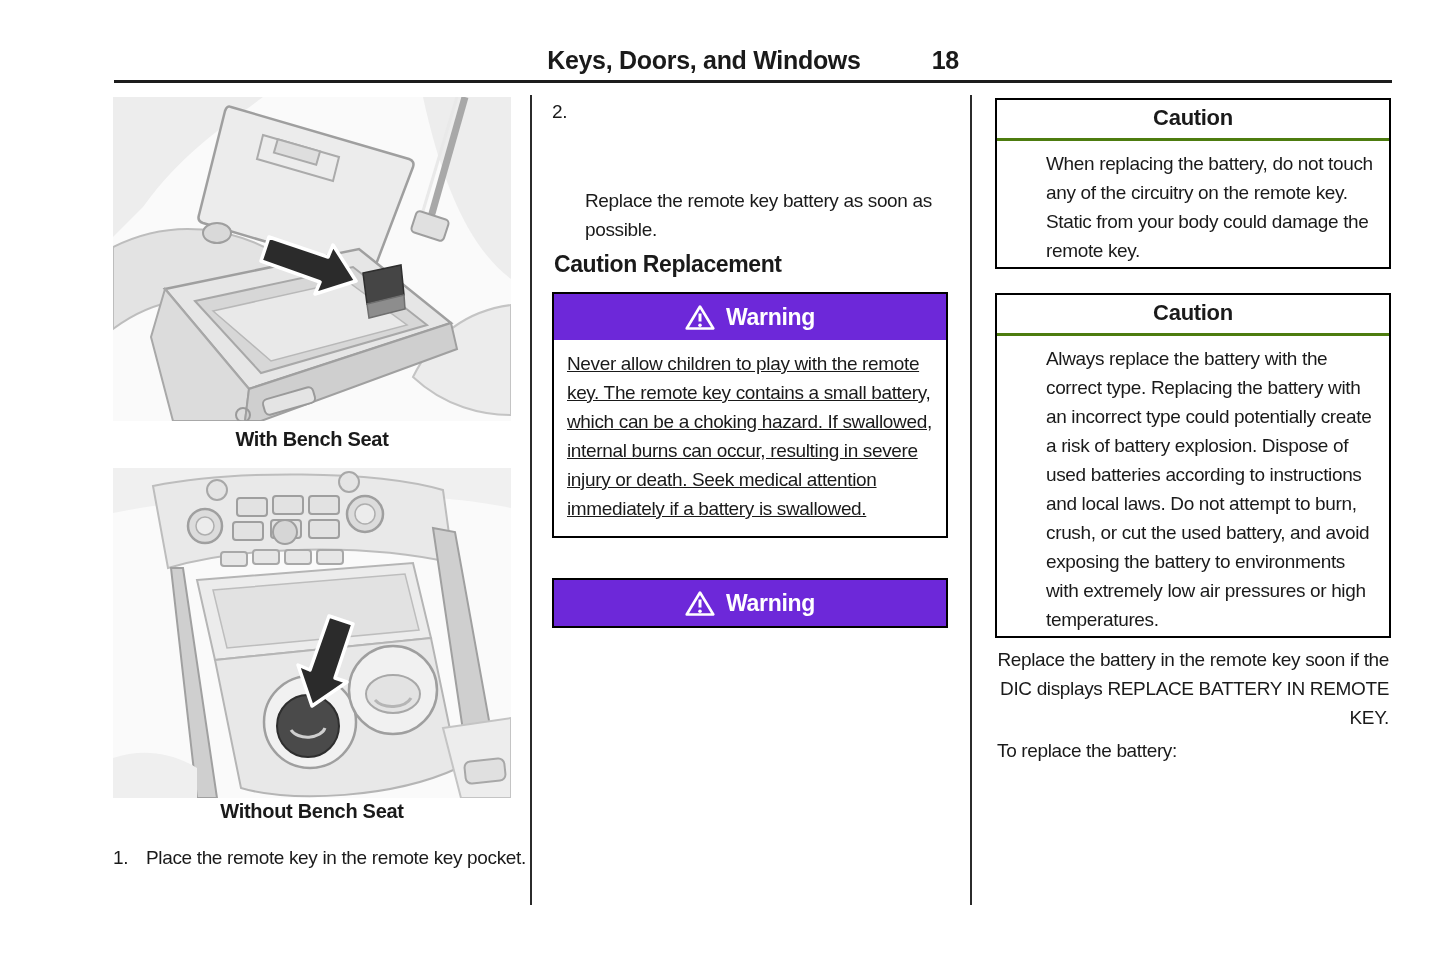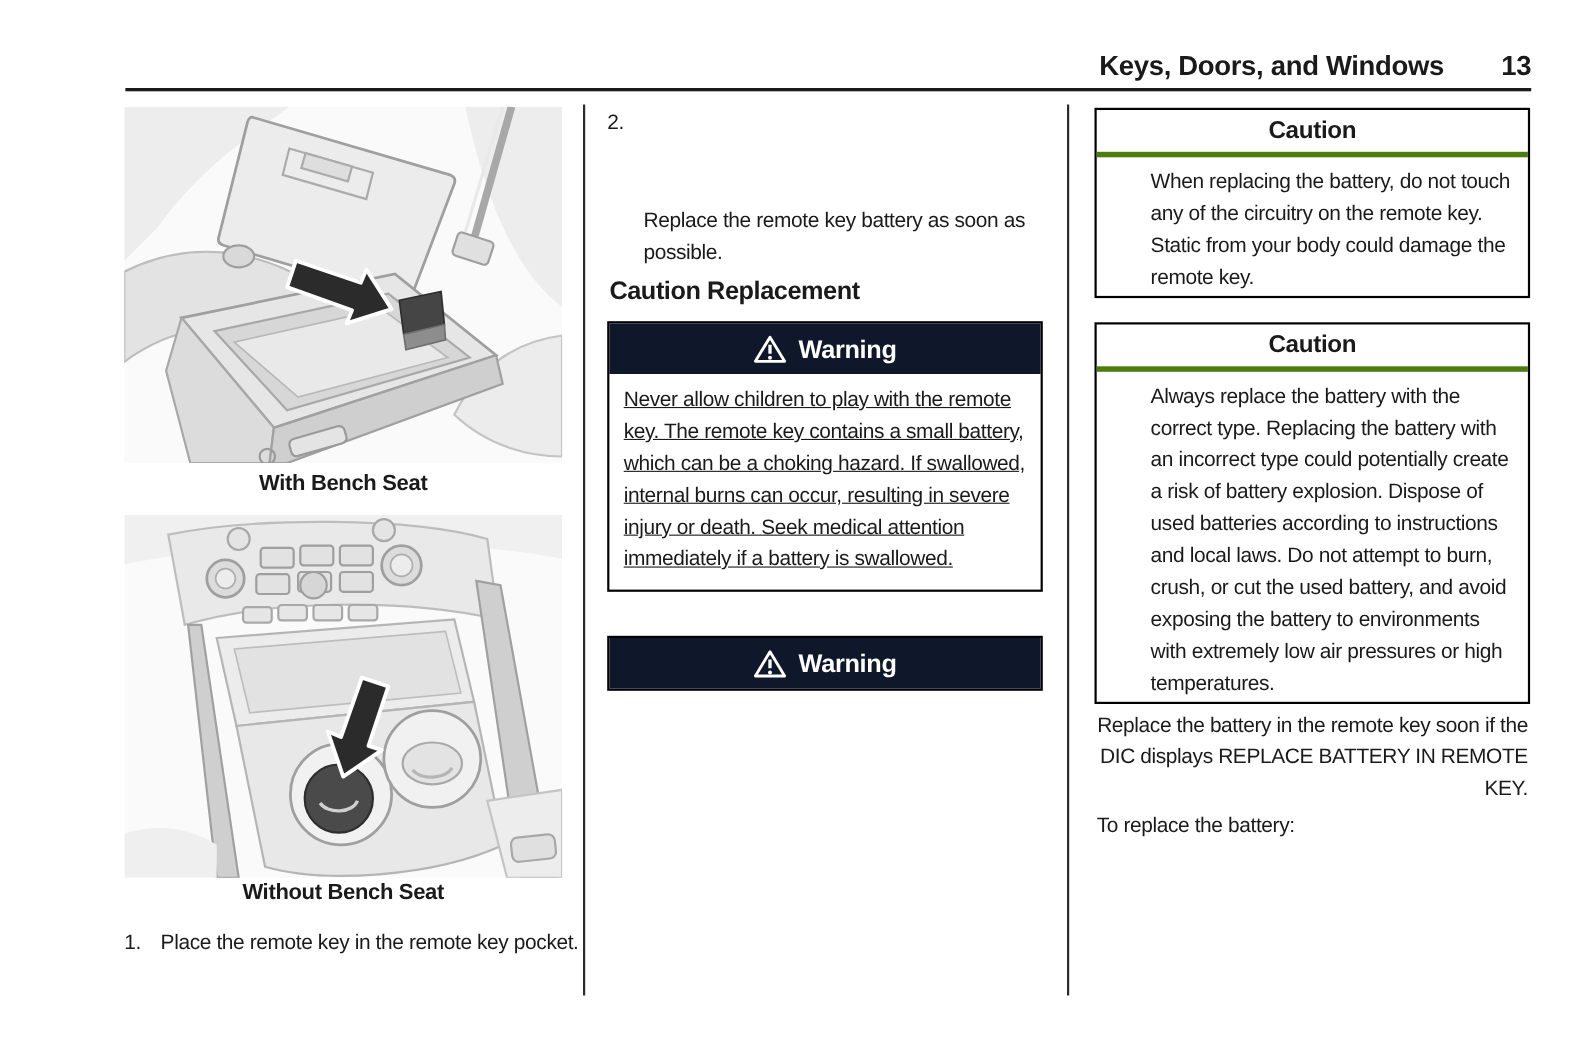--- a/index.html
+++ b/index.html
@@ -1,52 +1,52 @@
 <!DOCTYPE html>
 <html><head>
 <meta charset="utf-8">
 <style>
   html,body{margin:0;padding:0;background:#ffffff;}
   .page{position:relative;width:1445px;height:965px;background:#ffffff;overflow:hidden;
         font-family:"Liberation Sans", sans-serif;color:#1a1a1a;}
   
-  .hdr{position:absolute;left:114px;top:46px;width:1278px;display:flex;justify-content:flex-end;
-       align-items:baseline;gap:52px;font-weight:bold;font-size:25px;letter-spacing:-0.3px;}
+  .hdr{position:absolute;left:114px;top:46px;width:1278px;display:flex;justify-content:center;
+       align-items:baseline;gap:71px;font-weight:bold;font-size:25px;letter-spacing:-0.3px;}
   .rule{position:absolute;left:114px;top:80px;width:1278px;height:3px;background:#1c1c1c;}
   .vdiv{position:absolute;top:95px;height:810px;width:2px;background:#2b2b2b;}
   
   .t{font-size:19px;line-height:29px;letter-spacing:-0.35px;}
   .cap{font-weight:bold;font-size:20px;letter-spacing:-0.3px;text-align:center;}
   .h2{font-weight:bold;font-size:23px;letter-spacing:-0.4px;}
   
   .step{position:relative;padding-left:33px;}
   .step .num{position:absolute;left:0;top:0;}
   
   .col{position:absolute;}
   
   .warnbox{border:2px solid #000;background:#fff;}
-  .warnbox .bar{background:#0f172a;color:#fff;height:46px;display:flex;align-items:center;
+  .warnbox .bar{background:#6d28d9;color:#fff;height:46px;display:flex;align-items:center;
                 justify-content:center;gap:11px;font-weight:bold;font-size:23px;letter-spacing:-0.3px;}
   .warnbox .wbody{padding:9px 11px 13px 13px;text-decoration:underline;}
   
   .cautbox{border:2px solid #000;background:#fff;}
-  .cautbox .ctitle{border-bottom:5px solid #4d7c0f;text-align:center;font-weight:bold;
+  .cautbox .ctitle{border-bottom:3px solid #4d7c0f;text-align:center;font-weight:bold;
                    font-size:22px;letter-spacing:-0.3px;padding:5px 0 7px;}
   .cautbox .cbody{padding:8px 10px 2px 13px;margin-left:36px;}
   .fig{position:absolute;left:0;width:398px;}
   .fig svg{display:block;width:398px;}
 </style>
 </head>
 <body>
 
 <div class="page">
 
   <div class="hdr">
     <span>Keys, Doors, and Windows</span>
-    <span>13</span>
+    <span>18</span>
   </div>
   <div class="rule"></div>
 
   <div class="vdiv" style="left:530px;"></div>
   <div class="vdiv" style="left:970px;"></div>
 
   <div class="col" style="left:113px;top:97px;width:398px;height:808px;">
 
     <div class="fig" style="top:0;">
       <svg viewBox="0 0 398 324">

